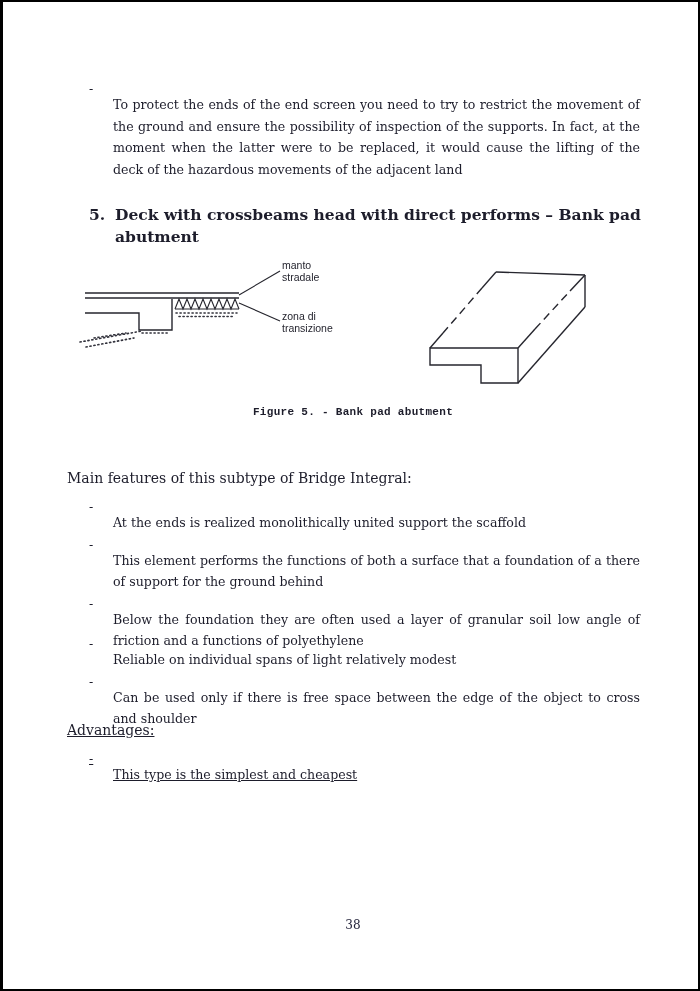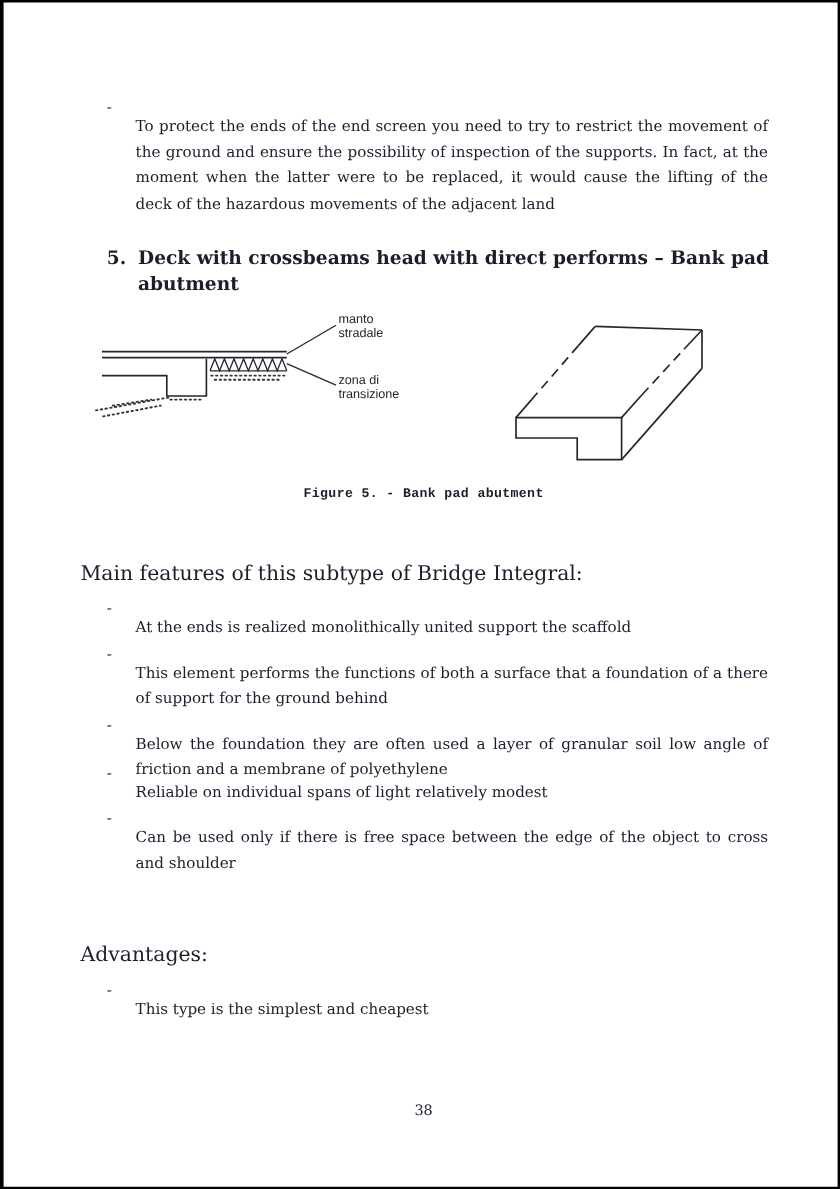--- a/index.html
+++ b/index.html
@@ -28,25 +28,25 @@
   }
   .heading .hnum{flex:0 0 26px;}
   .fig-left{left:59px;top:250px;}
   .fig-right{left:420px;top:256px;}
   .caption{
     left:0;top:404px;width:700px;text-align:center;
     font-family:"Liberation Mono","DejaVu Sans Mono",monospace;
     font-weight:bold;font-size:11px;letter-spacing:0.3px;
   }
   .section{left:64px;width:573px;}
-  .sec-title{font-size:17px;line-height:21px;margin-bottom:7px;}
+  .sec-title{font-size:14px;line-height:21px;margin-bottom:7px;}
   .sec-bullets{margin-left:22px;}
   .sec-main{top:466px;}
   .sec-field{top:631px;}
-  .sec-adv{top:784px;}
+  .sec-adv{top:718px;text-decoration:underline;}
   .sec-dis{top:843px;}
   .page-num{
     left:0;top:916px;width:700px;text-align:center;
     font-size:12px;color:#23233a;
   }
   svg{display:block;}
   .diagram-line{stroke:#26262e;stroke-width:1.4;fill:none;}
   .diagram-thin{stroke:#26262e;stroke-width:1.1;fill:none;}
   .stipple{stroke:#33333d;stroke-width:1.6;fill:none;stroke-dasharray:1.2 2.8;stroke-linecap:round;}
   .dashmid{stroke:#26262e;stroke-width:1.4;fill:none;stroke-dasharray:8 5;}
@@ -124,21 +124,21 @@
       <div class="bullet-row">
         <span class="marker">-</span>
         <span class="btext nojust">At the ends is realized monolithically united support the scaffold</span>
       </div>
       <div class="bullet-row">
         <span class="marker">-</span>
         <span class="btext">This element performs the functions of both a surface that a foundation of a there of support for the ground behind</span>
       </div>
       <div class="bullet-row">
         <span class="marker">-</span>
-        <span class="btext">Below the foundation they are often used a layer of granular soil low angle of friction and a membrane of polyethylene</span>
+        <span class="btext">Below the foundation they are often used a layer of granular soil low angle of friction and a functions of polyethylene</span>
       </div>
     </div>
   </div>
 
   <div class="abs section sec-field body-text">
     <div class="sec-bullets">
       <div class="bullet-row">
         <span class="marker">-</span>
         <span class="btext nojust">Reliable on individual spans of light relatively modest</span>
       </div>

